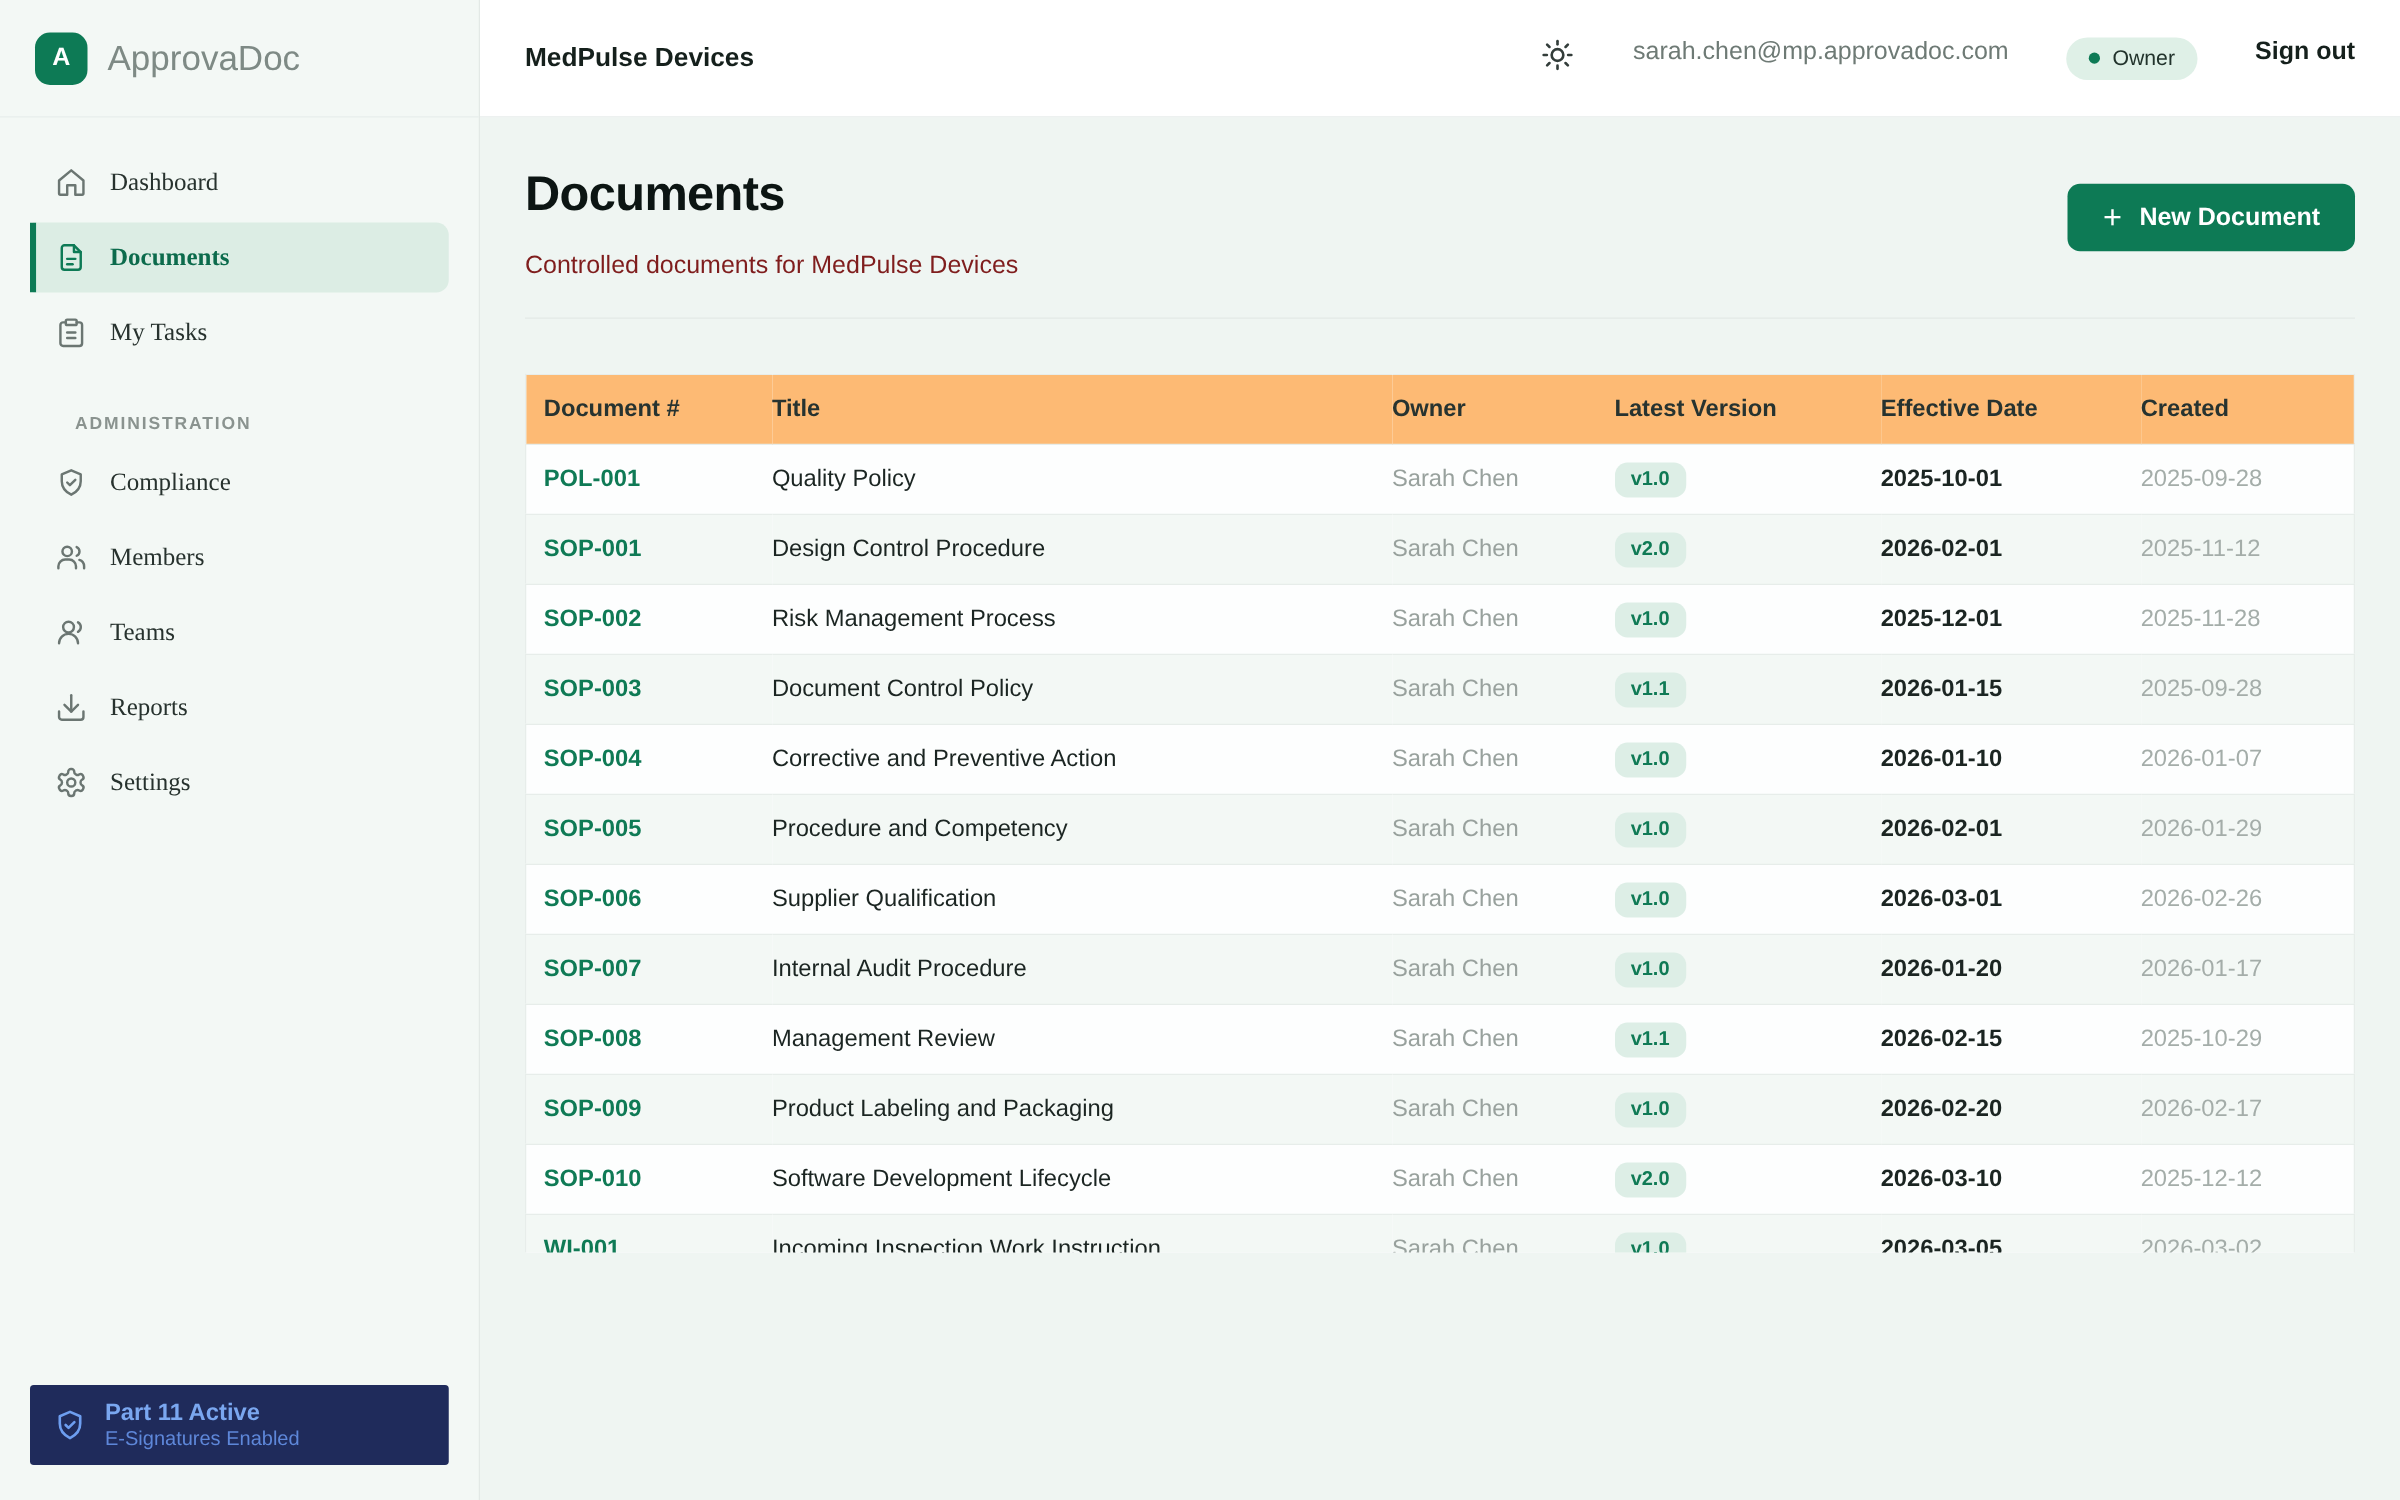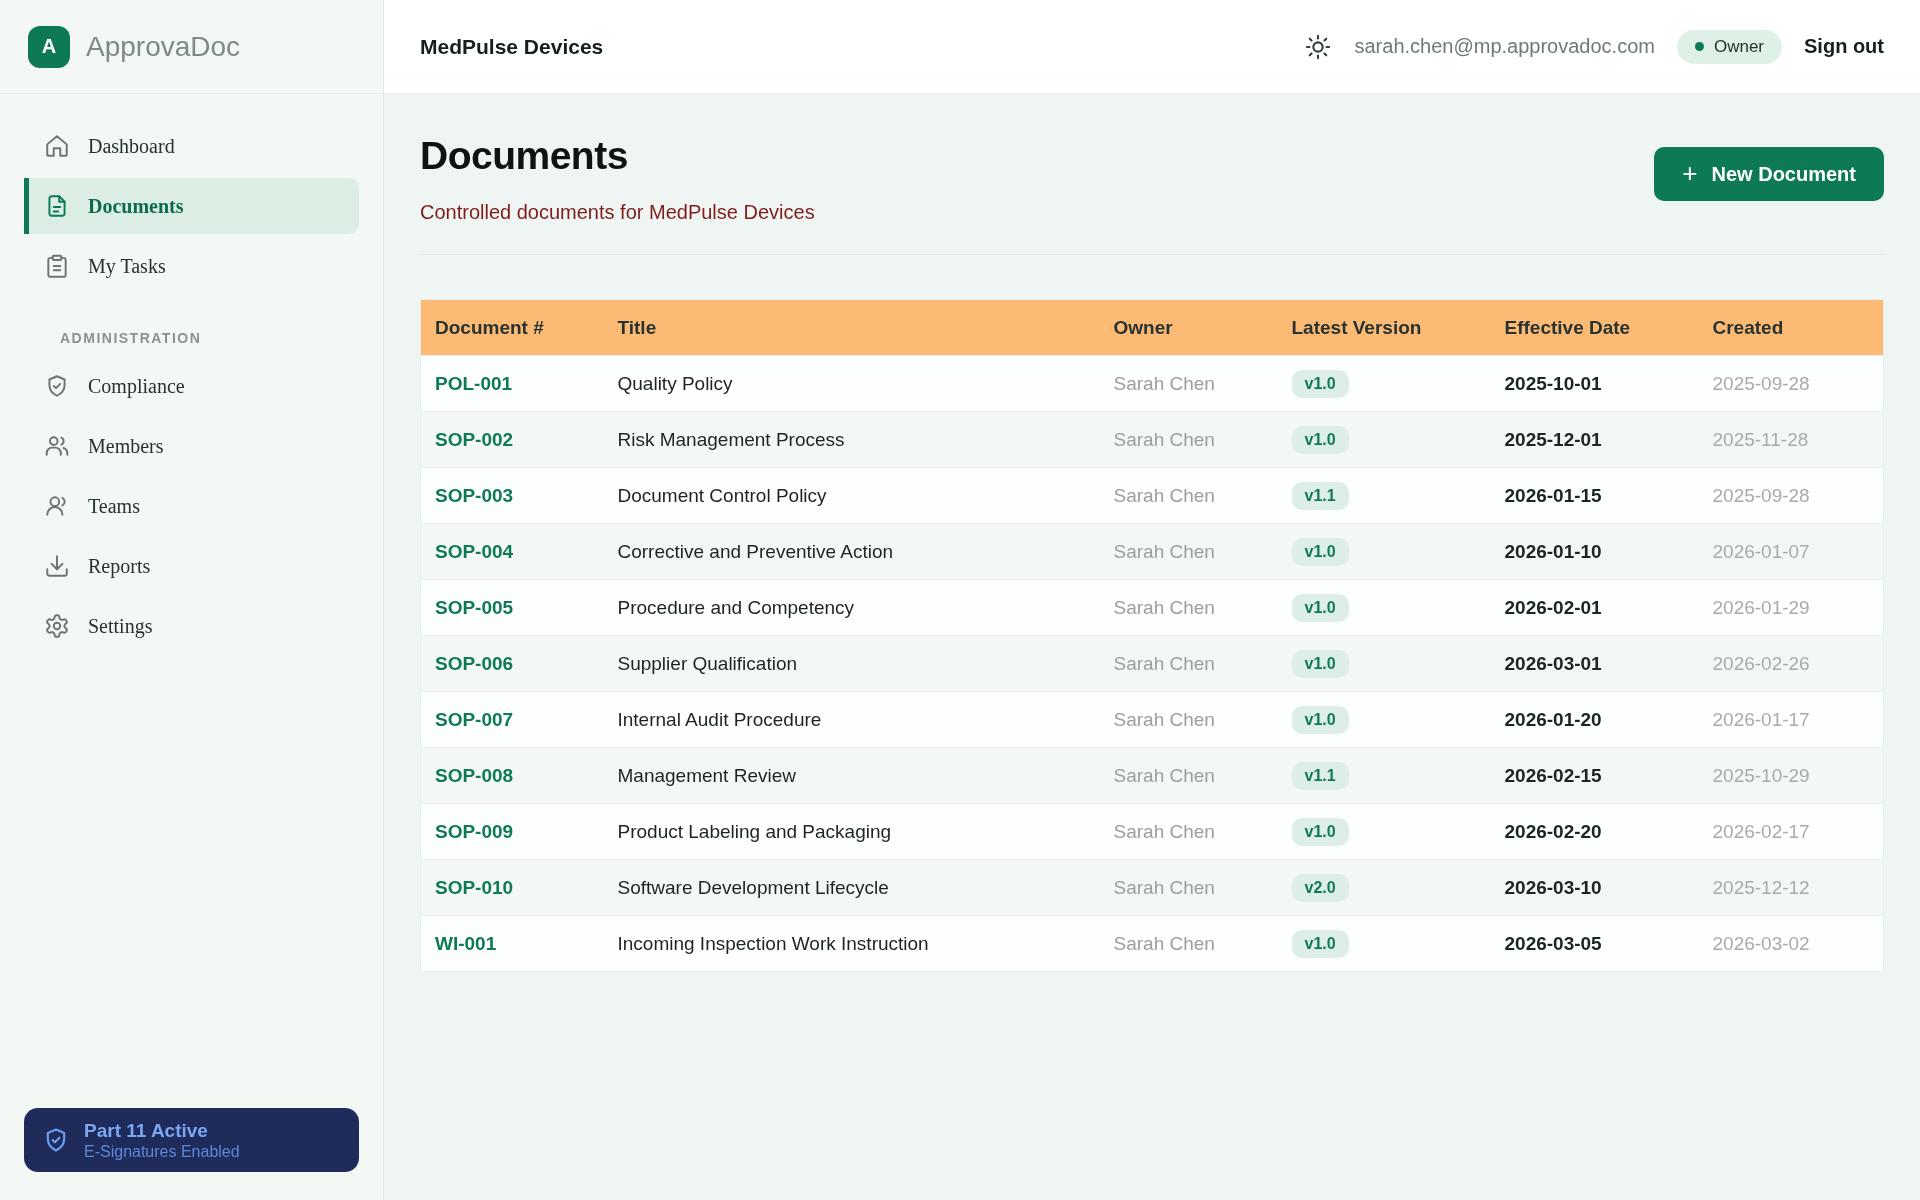--- a/index.html
+++ b/index.html
@@ -38,35 +38,35 @@
     border-radius:0 10px 10px 0; border-left:5px solid #0d7a55;
     padding-left:15px;
   }
   .nav-item.active .icon { color:#0d7a55; }
   .section-label {
     margin:36px 24px 12px 36px; font-size:14px; font-weight:bold;
     letter-spacing:1.5px; color:#8a938f;
   }
   .compliance-badge {
     position:absolute; left:24px; right:24px; bottom:28px; height:64px;
-    background:#1f2b5b; border-radius:14px; display:flex; align-items:center;
+    background:#1f2b5b; border-radius:3px; display:flex; align-items:center;
     gap:14px; padding:0 18px;
   }
   .compliance-badge .icon { width:28px; height:28px; color:#6d9ef0; display:flex; }
   .compliance-badge .icon svg { width:28px; height:28px; }
   .cb-title { font-size:19px; font-weight:bold; color:#7aa7f0; line-height:1.25; }
   .cb-sub { font-size:16px; color:#5e87d9; }
   
   .right-col { flex:1; display:flex; flex-direction:column; height:1002px; }
   .topbar {
     height:94px; background:#ffffff; border-bottom:1px solid #e8edeb;
     display:flex; align-items:center; padding:0 36px; flex:0 0 94px;
   }
   .workspace { font-size:21px; font-weight:bold; color:#15201c; }
-  .topbar-right { margin-left:auto; display:flex; align-items:center; gap:22px; }
+  .topbar-right { margin-left:auto; display:flex; align-items:flex-start; gap:46px; }
   .theme-toggle { width:28px; height:28px; color:#333d3a; cursor:pointer; display:flex; }
   .theme-toggle svg { width:28px; height:28px; }
   .user-email { font-size:20px; color:#6e7a75; }
   .role-pill {
     display:flex; align-items:center; gap:10px; background:#dff0e7;
     border-radius:999px; padding:7px 18px; font-size:17px; color:#22332c;
   }
   .role-dot { width:9px; height:9px; border-radius:50%; background:#0d7a55; }
   .signout { font-size:20px; font-weight:600; color:#15201c; cursor:pointer; }
   
@@ -280,20 +280,28 @@
       <tbody id="table-body">
   <tr>
     <td><span class="doc-num">POL-001</span></td>
     <td><span class="doc-title">Quality Policy</span></td>
     <td><span class="doc-owner">Sarah Chen</span></td>
     <td><span class="version-pill">v1.0</span></td>
     <td><span class="doc-effective">2025-10-01</span></td>
     <td><span class="doc-created">2025-09-28</span></td>
   </tr>
 
+  <tr>
+    <td><span class="doc-num">SOP-001</span></td>
+    <td><span class="doc-title">Design Control Procedure</span></td>
+    <td><span class="doc-owner">Sarah Chen</span></td>
+    <td><span class="version-pill">v2.0</span></td>
+    <td><span class="doc-effective">2026-02-01</span></td>
+    <td><span class="doc-created">2025-11-12</span></td>
+  </tr>
 
   <tr>
     <td><span class="doc-num">SOP-002</span></td>
     <td><span class="doc-title">Risk Management Process</span></td>
     <td><span class="doc-owner">Sarah Chen</span></td>
     <td><span class="version-pill">v1.0</span></td>
     <td><span class="doc-effective">2025-12-01</span></td>
     <td><span class="doc-created">2025-11-28</span></td>
   </tr>
 

